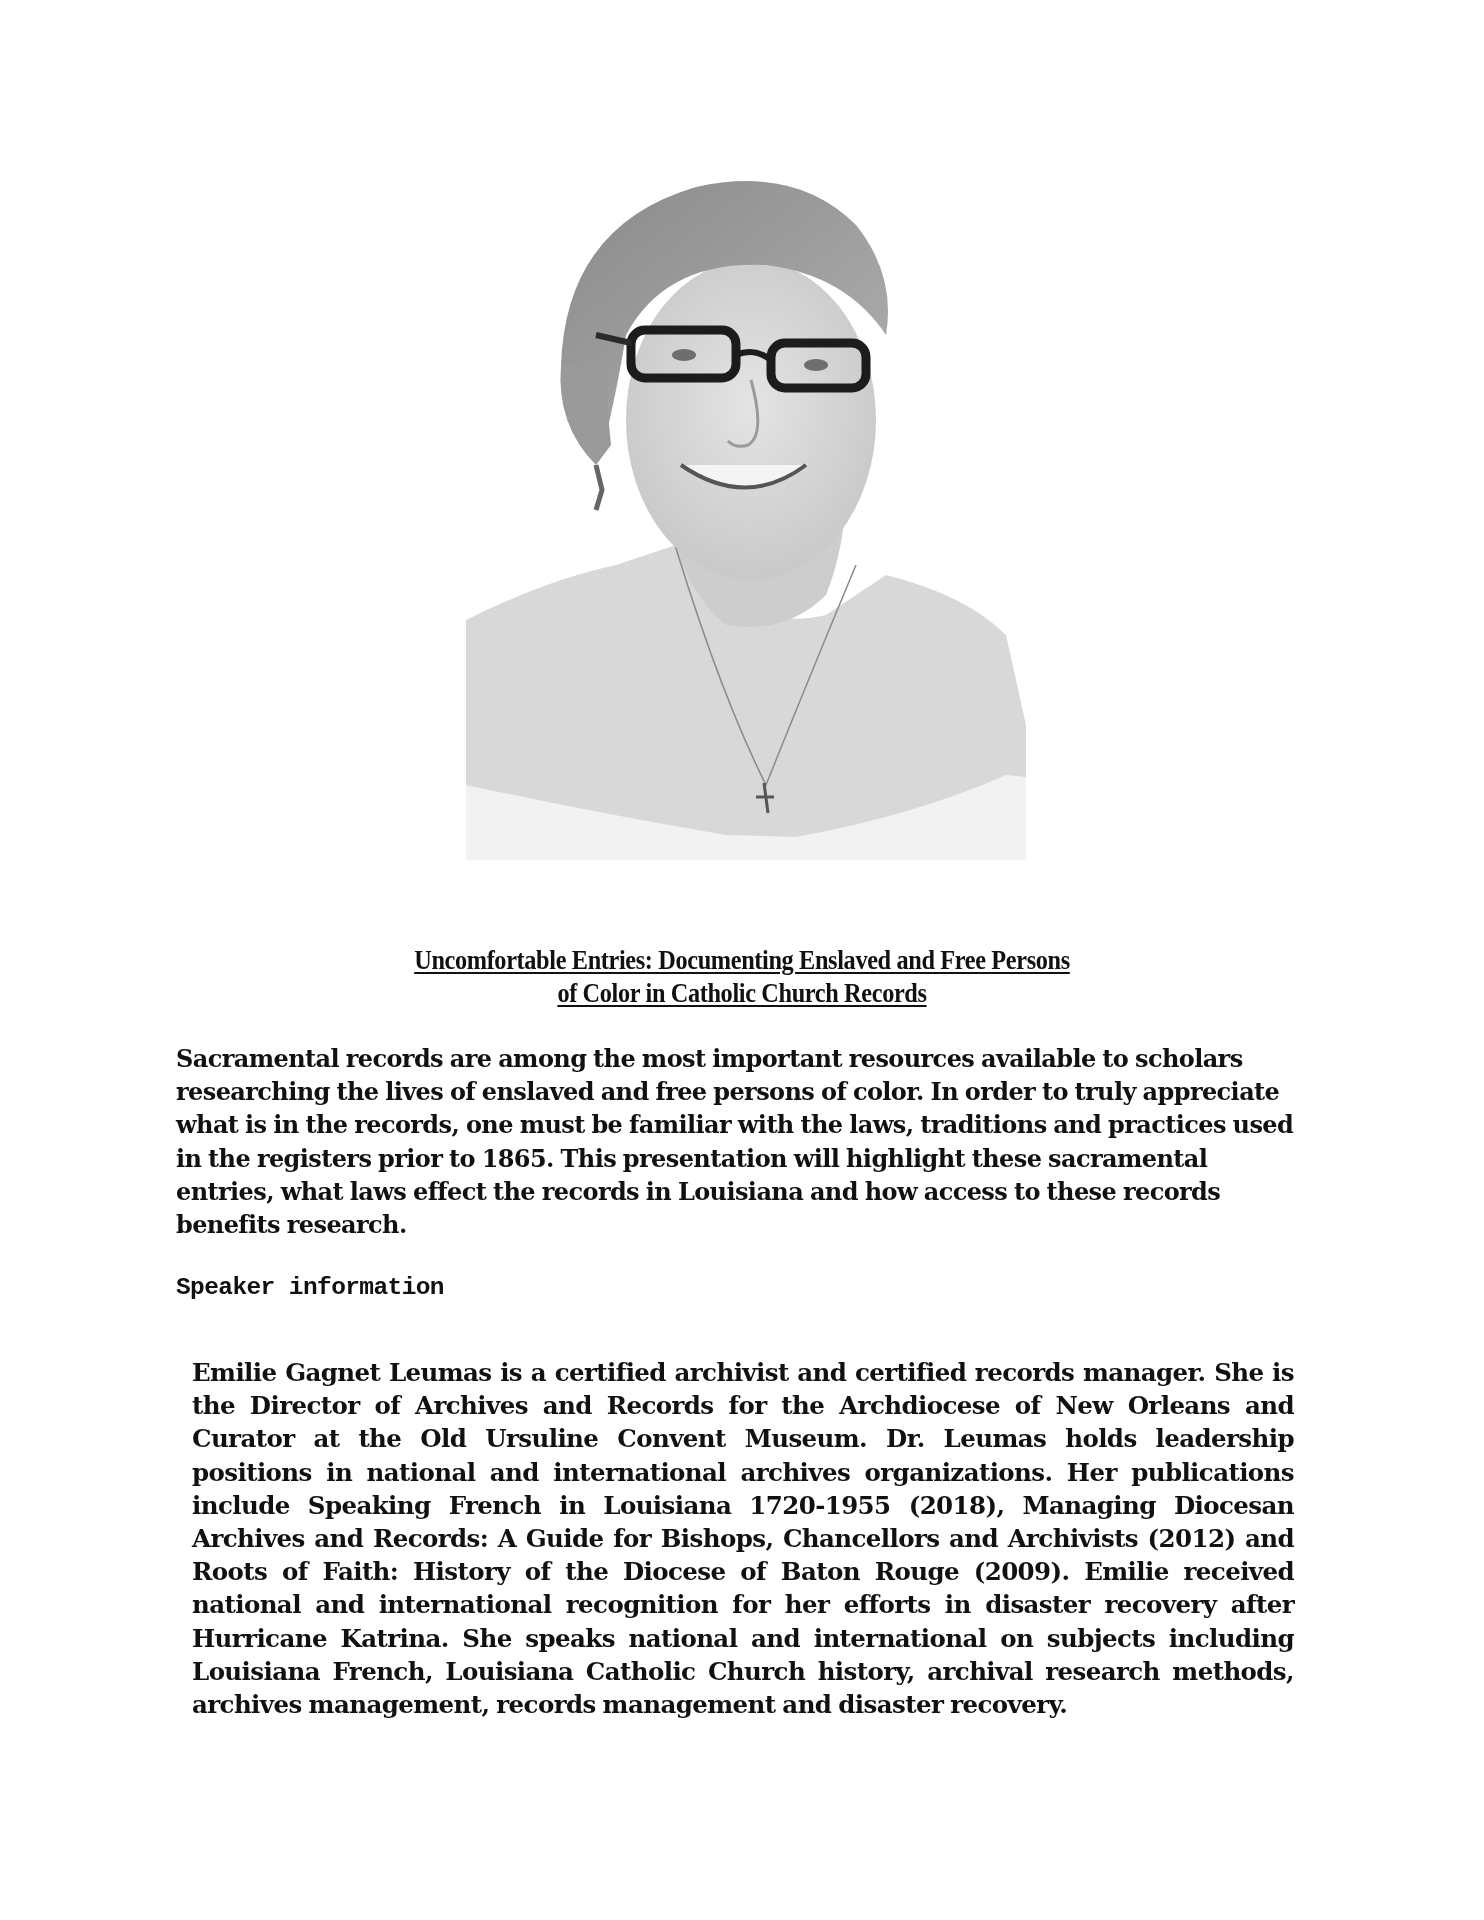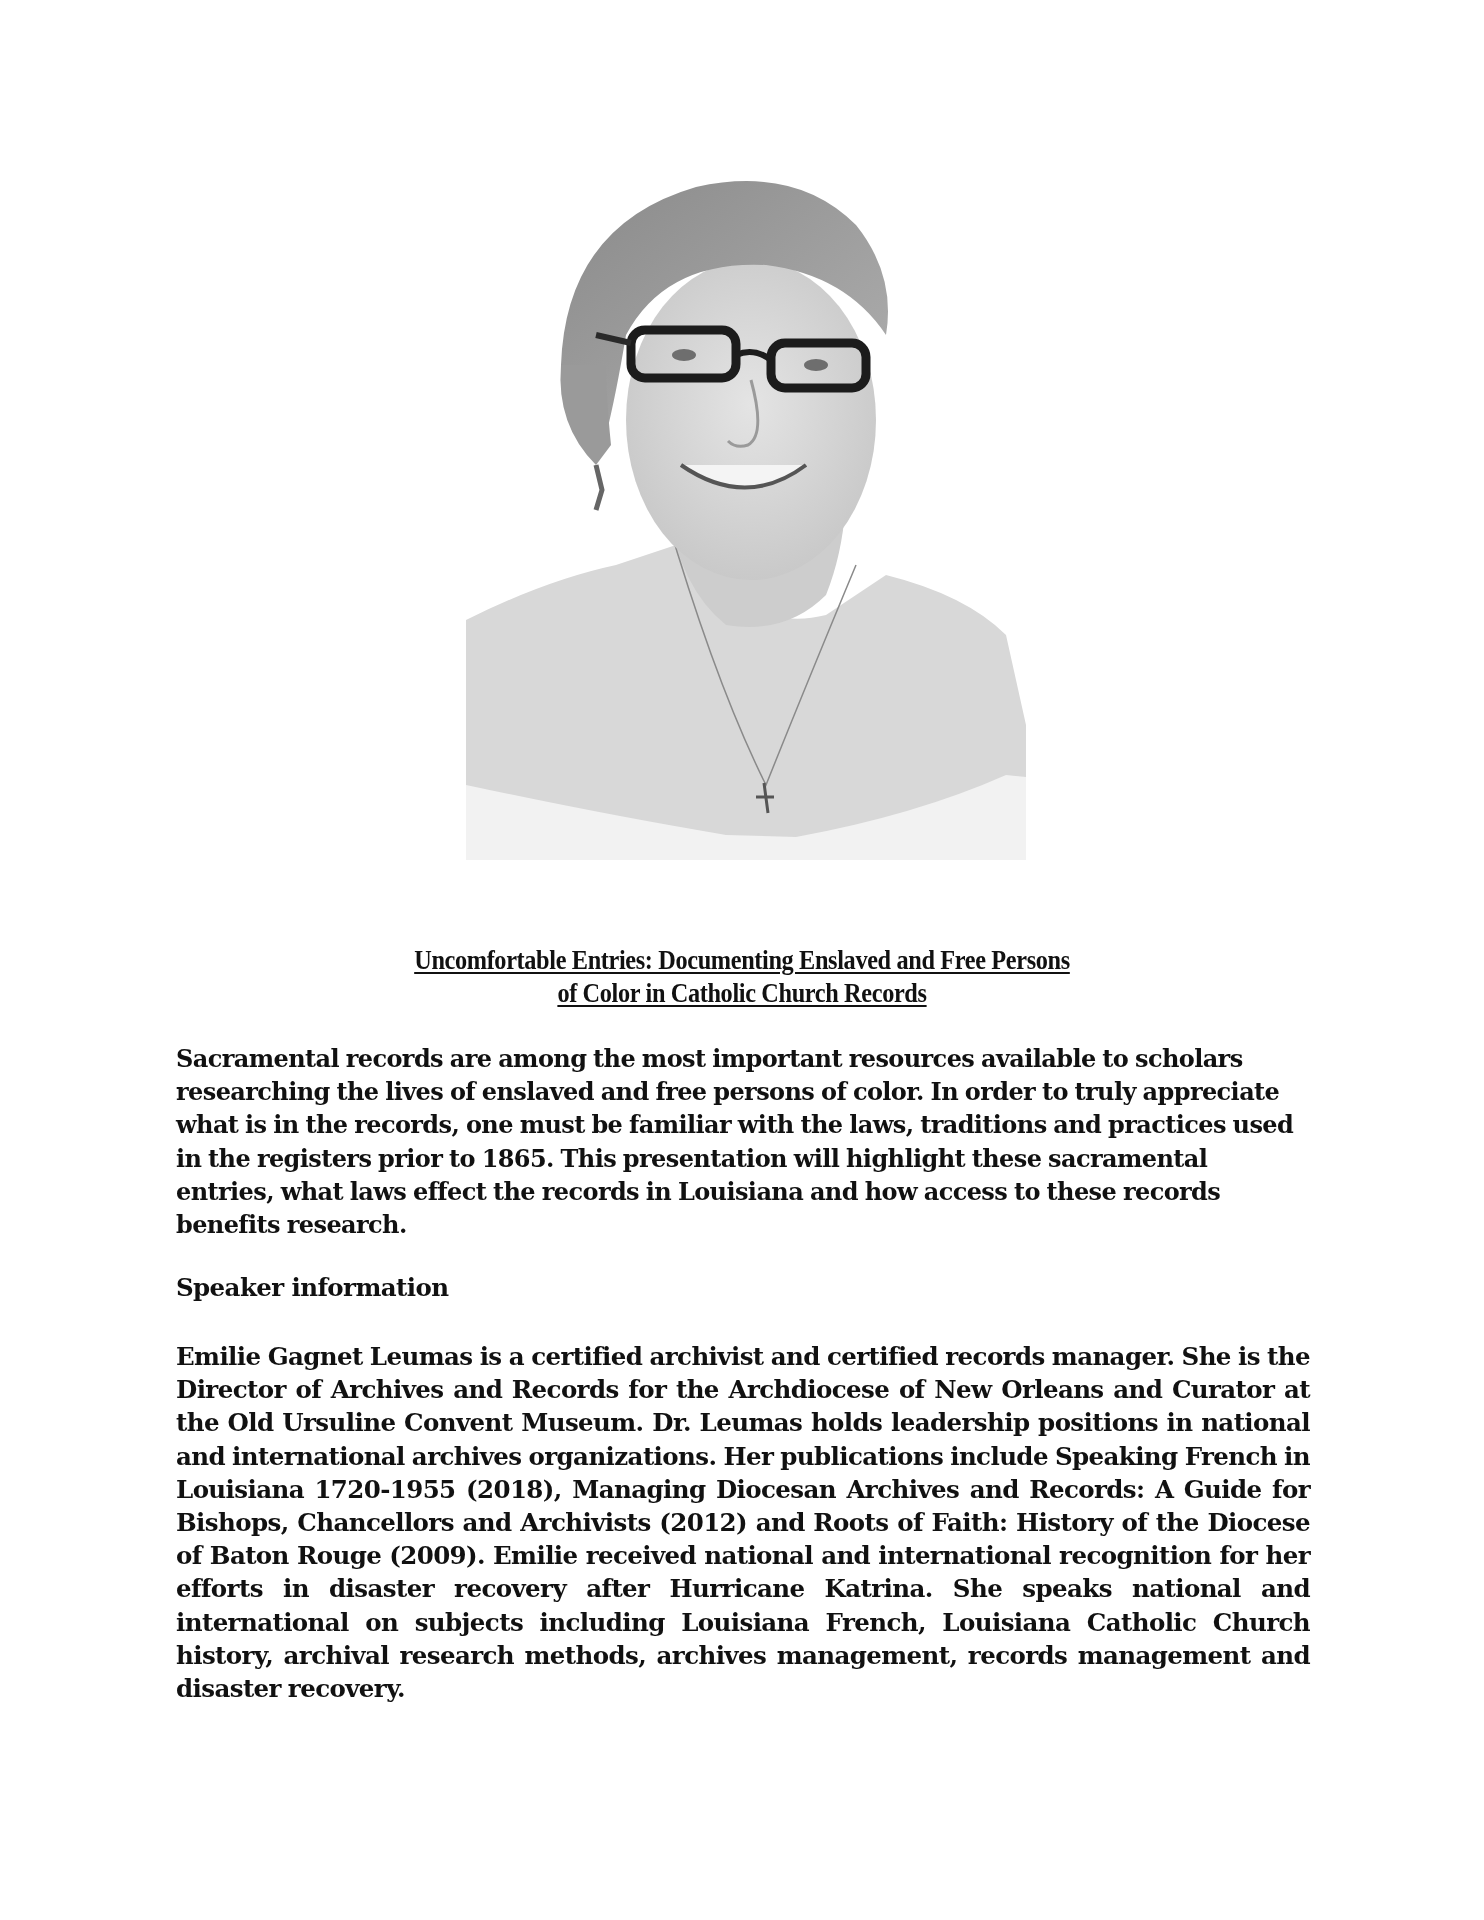--- a/index.html
+++ b/index.html
@@ -55,30 +55,31 @@
       font-size: 24px;
       line-height: 33.2px;
       letter-spacing: -0.6px;
       word-spacing: -1px;
     }
     .heading {
       top: 1271px;
       font-size: 24.5px;
       line-height: 33px;
       letter-spacing: -0.6px;
+      font-family: Liberation Mono, monospace;
     }
     .bio {
       top: 1340px;
       font-size: 24.5px;
       line-height: 33.2px;
       letter-spacing: -0.6px;
       word-spacing: -1px;
       text-align: justify;
     }
-    .bio p { margin: 0; text-align-last: left; }
+    .bio p { margin: 16px; text-align-last: left; }
   </style>
 </head>
 <body>
 
 <div class="page">
 
   <div class="portrait">
     <svg viewBox="0 0 560 695" xmlns="http://www.w3.org/2000/svg">
       <defs>
         <radialGradient id="faceG" cx="50%" cy="45%" r="55%">

